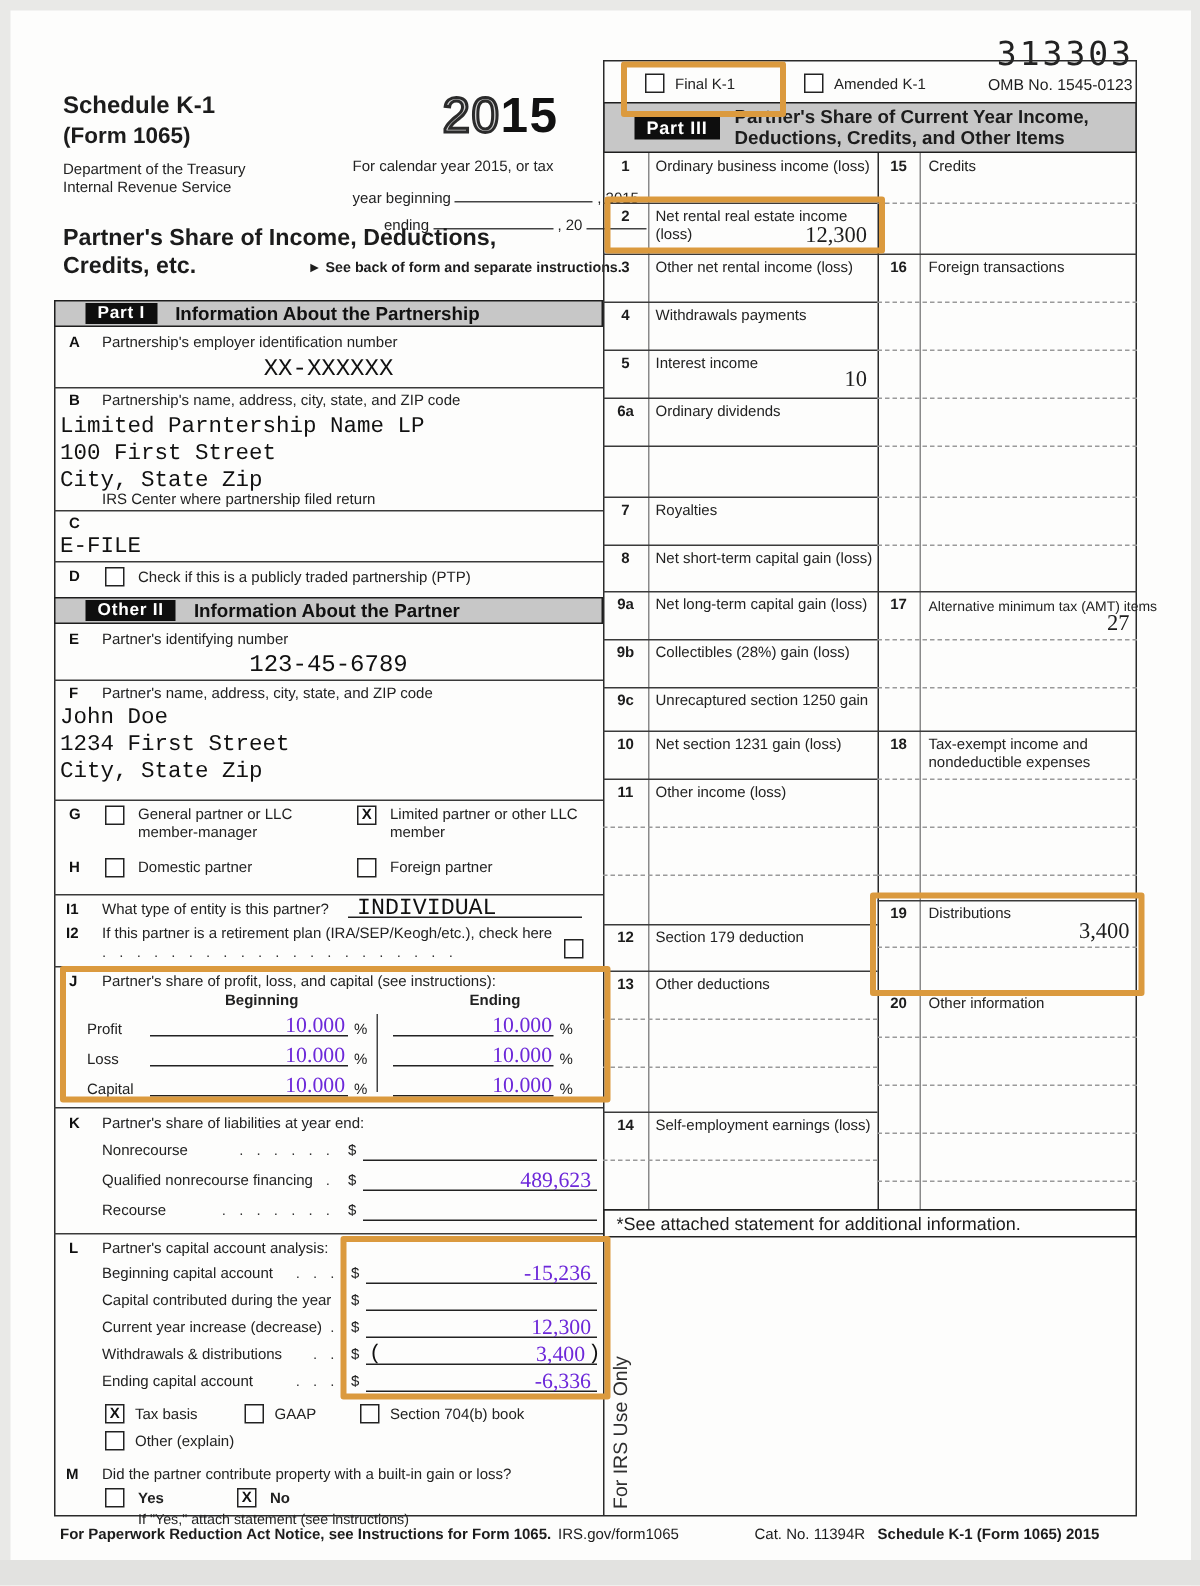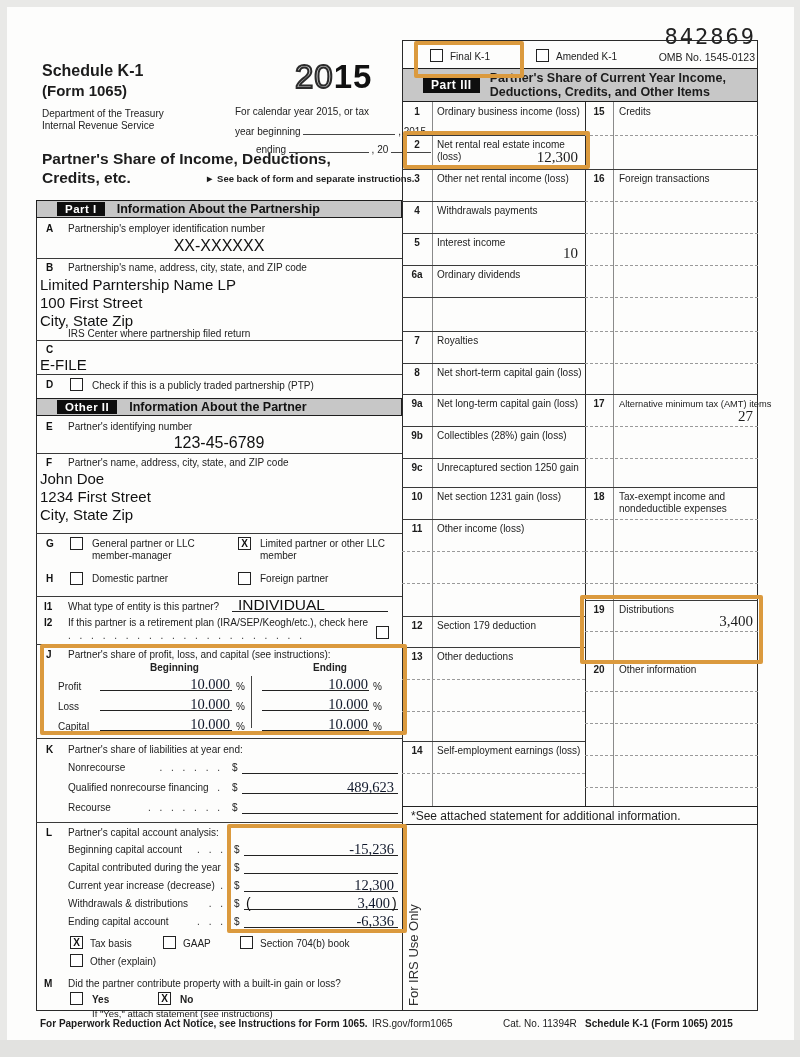--- a/index.html
+++ b/index.html
@@ -7,33 +7,33 @@
   .page { position:relative; width:800px; height:1057px; background:#fdfdfc; overflow:hidden; color:#1c1c1c; }
   .edge { position:absolute; background:#e9e9e7; }
   .abs { position:absolute; }
   .hline { position:absolute; background:#2a2a2a; height:1.4px; }
   .hline.thin { height:1px; background:#3a3a3a; }
   .dashline { position:absolute; border-top:1px dashed #9a9a9a; height:0; }
   .vline { position:absolute; background:#2a2a2a; width:1.4px; }
   .vline.lt { width:1px; background:#8a8a8a; }
   .lab { font-size:10px; color:#222; }
   .letter { font-size:10px; font-weight:bold; color:#111; }
-  .serif { font-family:Liberation Sans, sans-serif; font-size:15px; color:#111; }
+  .serif { font-family:Liberation Mono, monospace; font-size:15px; color:#111; }
   .cb { position:absolute; width:13px; height:13px; border:1.6px solid #222; background:#fff;
         font-size:10px; font-weight:bold; text-align:center; line-height:11px; color:#111; }
   .parthdr { position:absolute; background:#c7c7c7; border:1.6px solid #1e1e1e; display:flex; align-items:center; }
   .partbox { background:#0e0e0e; color:#fff; font-weight:bold; font-size:12px; padding:1px 8px; margin-left:20px; letter-spacing:.5px; }
   .parttitle { font-weight:bold; font-size:12.5px; margin-left:12px; color:#111; }
   .p3row { position:absolute; }
   .p3num { position:absolute; left:0; top:4px; width:30px; text-align:center; font-size:10px; font-weight:bold; }
   .p3lab { position:absolute; left:35px; top:4px; font-size:10px; color:#222; line-height:12px; }
   .p3val { position:absolute; right:7px; bottom:3px; font-family:"Liberation Serif", serif; font-size:15px; }
   .blank { display:inline-block; border-bottom:1px solid #444; height:11px; }
   .uline { position:absolute; border-bottom:1.2px solid #222; }
-  .rval { position:absolute; text-align:right; font-family:"Liberation Serif", serif; font-size:14.5px; color:#0f172a; }
+  .rval { position:absolute; text-align:right; font-family:"Liberation Serif", serif; font-size:14.5px; color:#6d28d9; }
   .hl { position:absolute; border:4px solid #db9a3e; border-radius:2px; pointer-events:none; }
   .dots { color:#333; letter-spacing:3px; font-size:10px; }
   .flexrow { position:absolute; display:flex; justify-content:space-between; font-size:10px; color:#222; }
   .irsuse { position:absolute; writing-mode:vertical-rl; transform:rotate(180deg); font-size:13px; color:#2f2f2f; }
   .serial { font-family:"DejaVu Sans Mono", monospace; font-size:22px; letter-spacing:2px; color:#222; }
   .y20 { color:#cfcfcf; -webkit-text-stroke:2px #2b2b2b; }
   .y15 { color:#111; font-weight:800; }
 </style>
 </head>
 <body>
@@ -64,21 +64,21 @@
     <span>ending</span>
     <span class="blank" style="width:80px"></span>
     <span>, 20</span>
     <span class="blank" style="width:40px"></span>
   </div>
 
   <div class="abs" style="left:42px;top:150px;font-size:15.5px;font-weight:bold">Partner's Share of Income, Deductions,</div>
   <div class="abs" style="left:42px;top:169px;font-size:15.5px;font-weight:bold">Credits, etc.</div>
   <div class="abs" style="left:205px;top:173px;font-size:9.5px;font-weight:bold">► See back of form and separate instructions.</div>
 
-  <div class="abs serial" style="left:650px;top:24px;width:106px;text-align:right">842869</div>
+  <div class="abs serial" style="left:650px;top:24px;width:106px;text-align:right">313303</div>
   <div class="hline" style="left:402px;top:40px;width:356px"></div>
   <span class="cb" style="left:430px;top:49px"></span>
   <div class="abs lab" style="left:450px;top:51px">Final K-1</div>
   <span class="cb" style="left:536px;top:49px"></span>
   <div class="abs lab" style="left:556px;top:51px">Amended K-1</div>
   <div class="abs" style="left:620px;top:51px;width:135px;text-align:right;font-size:10.5px">OMB No. 1545-0123</div>
 
   <div class="parthdr" style="left:402px;top:68px;width:356px;height:34px">
     <span class="partbox">Part III</span>
     <span style="margin-left:10px;font-weight:bold;font-size:12.5px;line-height:14px">

